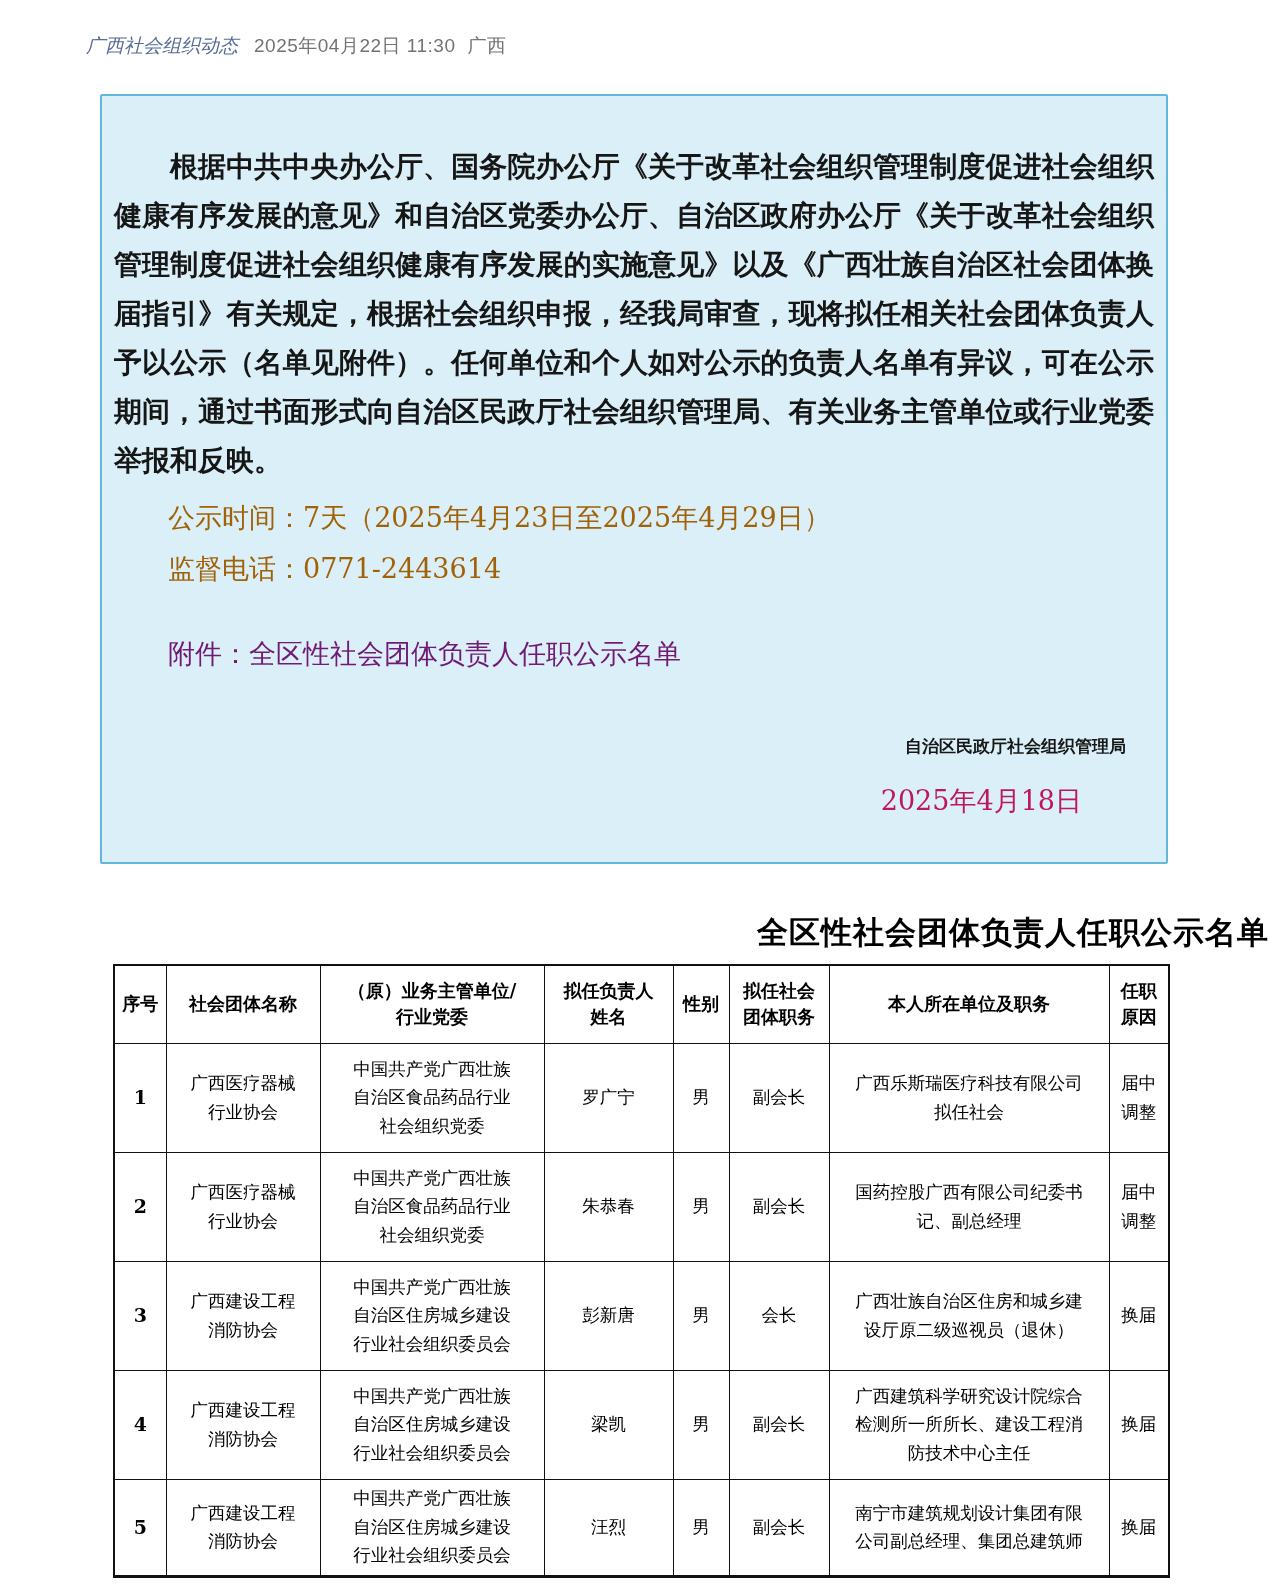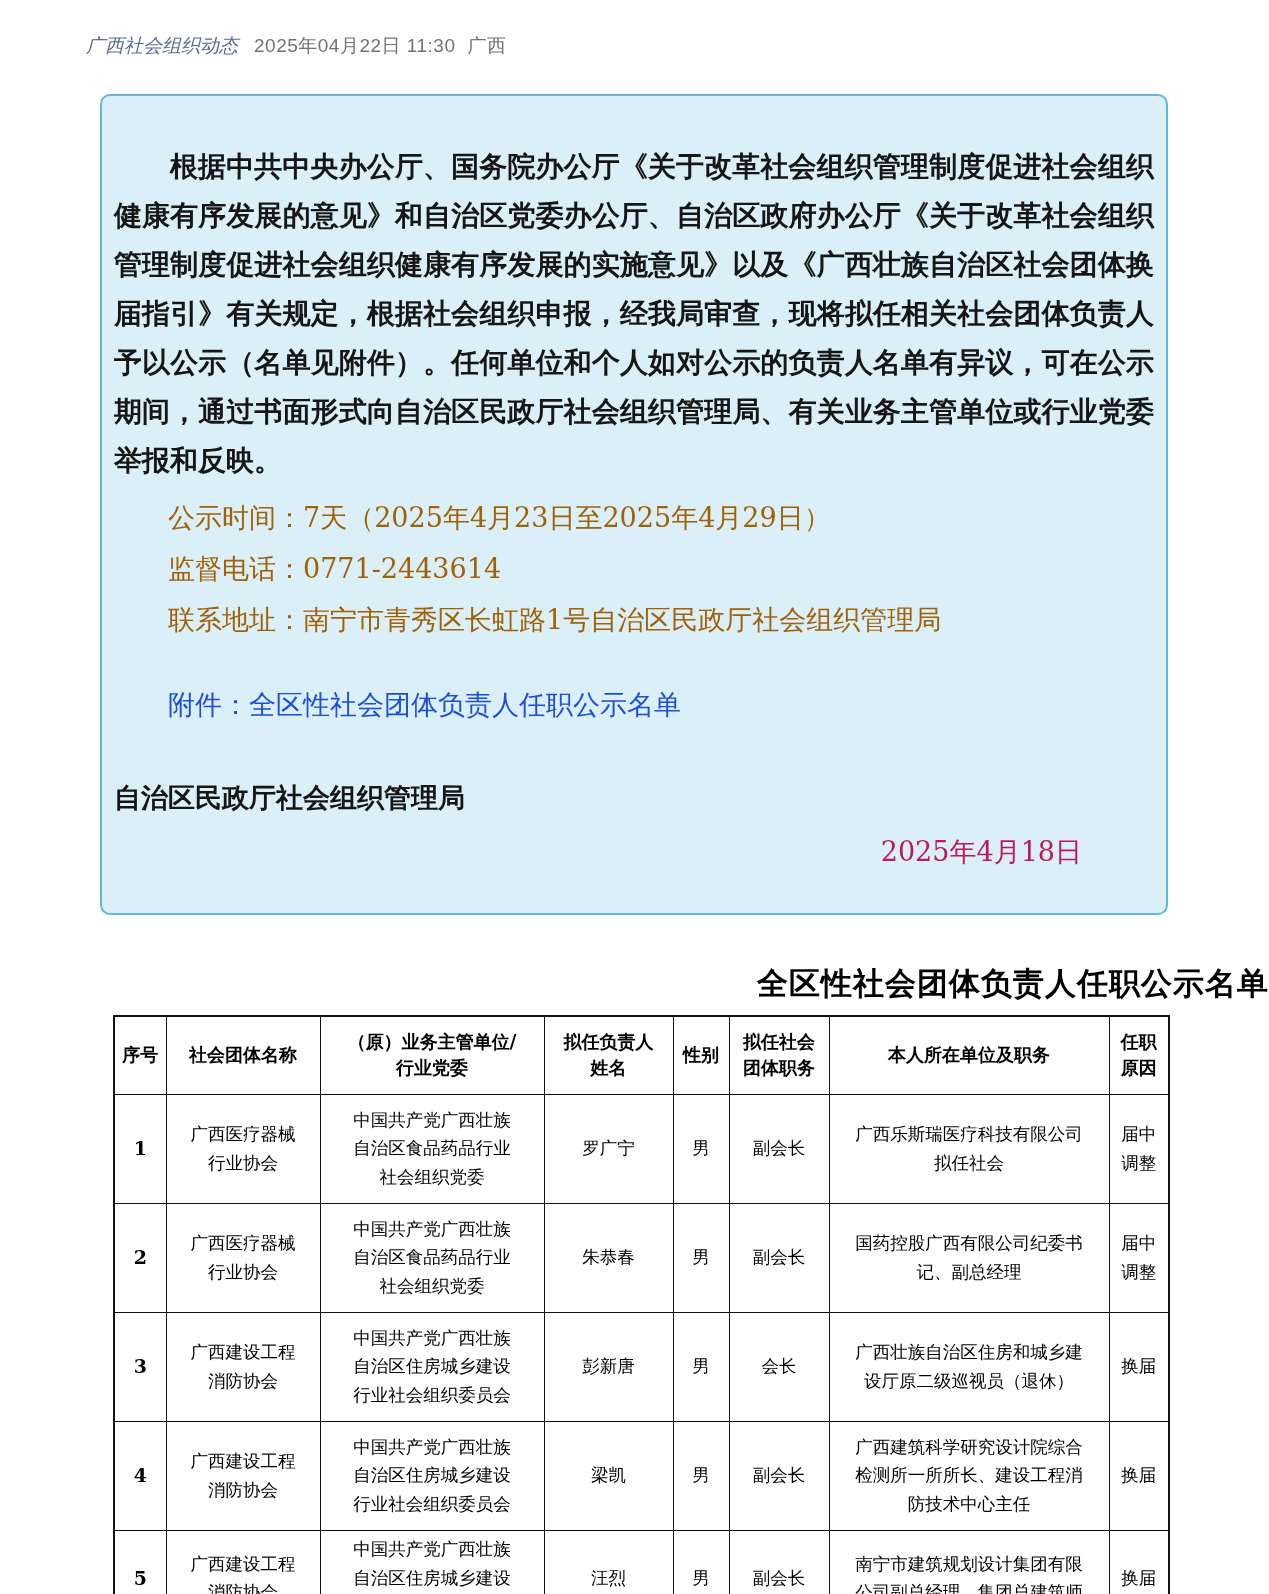--- a/index.html
+++ b/index.html
@@ -18,48 +18,48 @@
   .account-name { color:#576b95; margin-right:16px; cursor:pointer;font-style:italic; }
   .meta-gray { color:#737373; margin-right:12px; letter-spacing:0.5px; }
 
   
   .notice-card {
     box-sizing:border-box;
     margin:36px 101px 0 100px;
     width:1068px;
     background:#daeff8;
     border:2px solid #62b8dc;
-    border-radius:10px;
+    border-radius:2px;
     padding:46px 12px 40px 12px;
   }
   .notice-paragraph {
     margin:0;
     font-family:"Liberation Sans","DejaVu Sans",sans-serif;
     font-weight:700;
     font-size:28px; line-height:49px;
     text-indent:2em; text-align:justify;
     color:#161616;
   }
   .notice-detail {
     margin:6px 0 0;
     font-size:27px; line-height:45px;
     text-indent:2em; font-weight:400; color:#a16207;
   }
   .notice-detail.first { margin-top:10px; }
   .attachment-line {
     margin:40px 0 0;
     font-size:27px; line-height:45px;
-    text-indent:2em; color:#1d4ed8;
+    text-indent:2em; color:#701a75;
   }
   .signature-org {
     margin:50px 0 0;
     font-family:"Liberation Sans","DejaVu Sans",sans-serif;
     font-weight:600;
-    font-size:27px; line-height:42px;
-    padding-right:28px; color:#161616;
+    font-size:17px; line-height:42px;
+    text-align:right; padding-right:28px; color:#161616;
   }
   .signature-date {
     margin:12px 0 0;
     font-size:27px; line-height:42px;
     text-align:right; padding-right:72px; color:#be185d;
   }
 
   
   .table-title {
     margin:48px 0 0;
@@ -97,21 +97,20 @@
 <body>
 
 <div class="article-meta">
   <span class="account-name">广西社会组织动态</span><span class="meta-gray">2025年04月22日 11:30</span><span class="meta-gray">广西</span>
 </div>
 
 <div class="notice-card">
   <p class="notice-paragraph">根据中共中央办公厅、国务院办公厅《关于改革社会组织管理制度促进社会组织健康有序发展的意见》和自治区党委办公厅、自治区政府办公厅《关于改革社会组织管理制度促进社会组织健康有序发展的实施意见》以及《广西壮族自治区社会团体换届指引》有关规定，根据社会组织申报，经我局审查，现将拟任相关社会团体负责人予以公示（名单见附件）。任何单位和个人如对公示的负责人名单有异议，可在公示期间，通过书面形式向自治区民政厅社会组织管理局、有关业务主管单位或行业党委举报和反映。</p>
   <p class="notice-detail first">公示时间：7天（2025年4月23日至2025年4月29日）</p>
   <p class="notice-detail">监督电话：0771-2443614</p>
-  <p class="notice-detail">联系地址：南宁市青秀区长虹路1号自治区民政厅社会组织管理局</p>
   <p class="attachment-line">附件：全区性社会团体负责人任职公示名单</p>
   <p class="signature-org">自治区民政厅社会组织管理局</p>
   <p class="signature-date">2025年4月18日</p>
 </div>
 
 <h2 class="table-title">全区性社会团体负责人任职公示名单</h2>
 
 <table class="announcement">
   <colgroup>
     <col style="width:52px">

